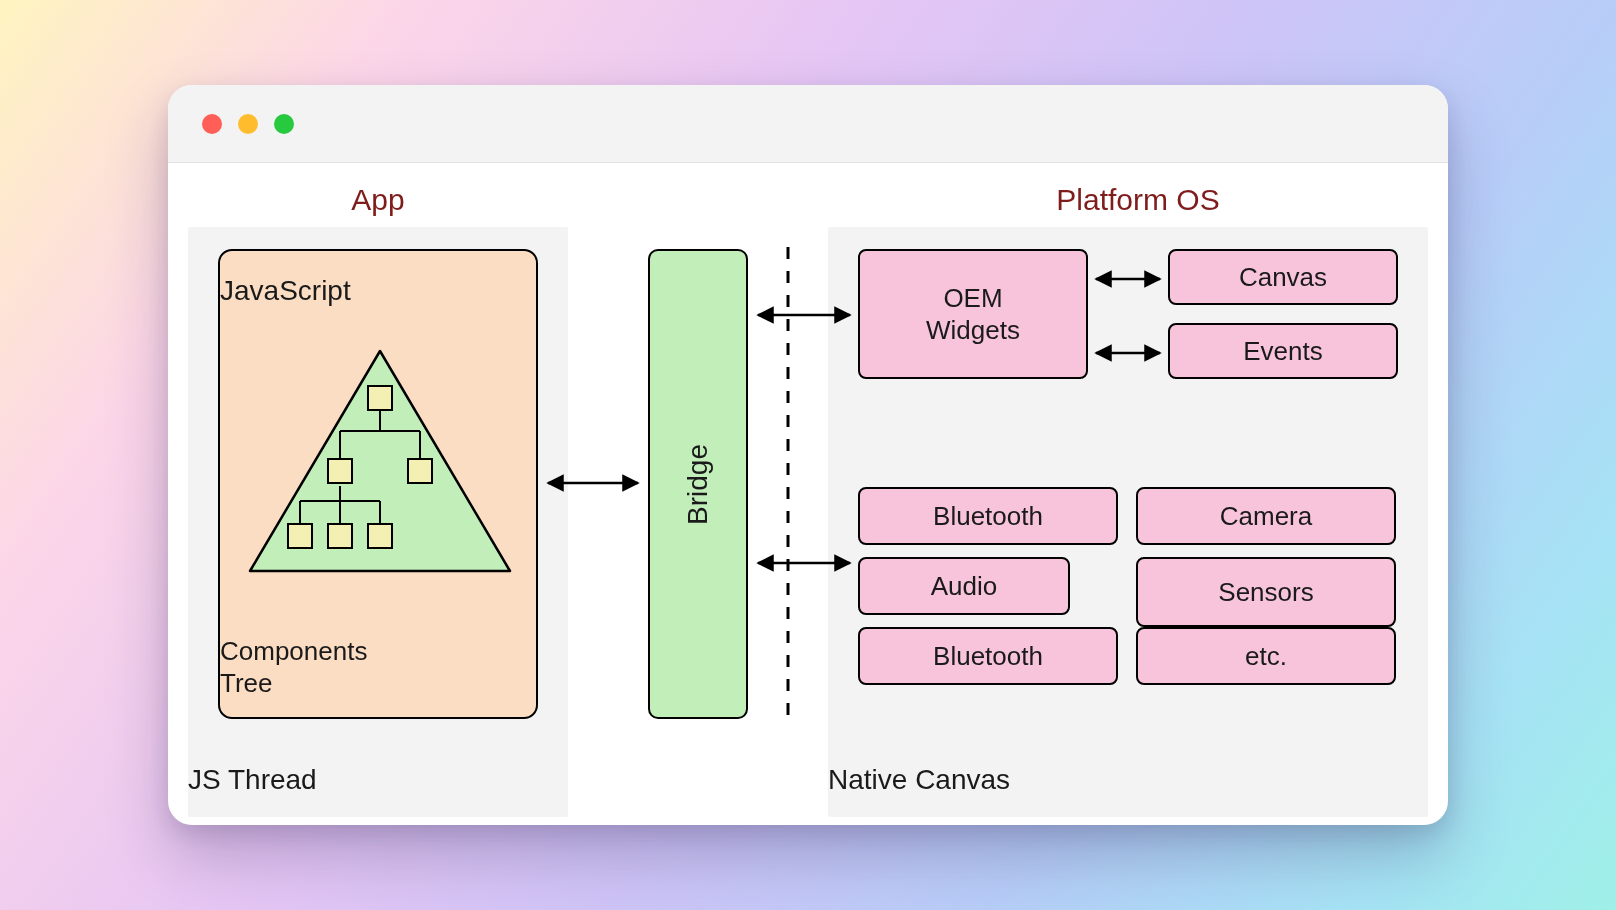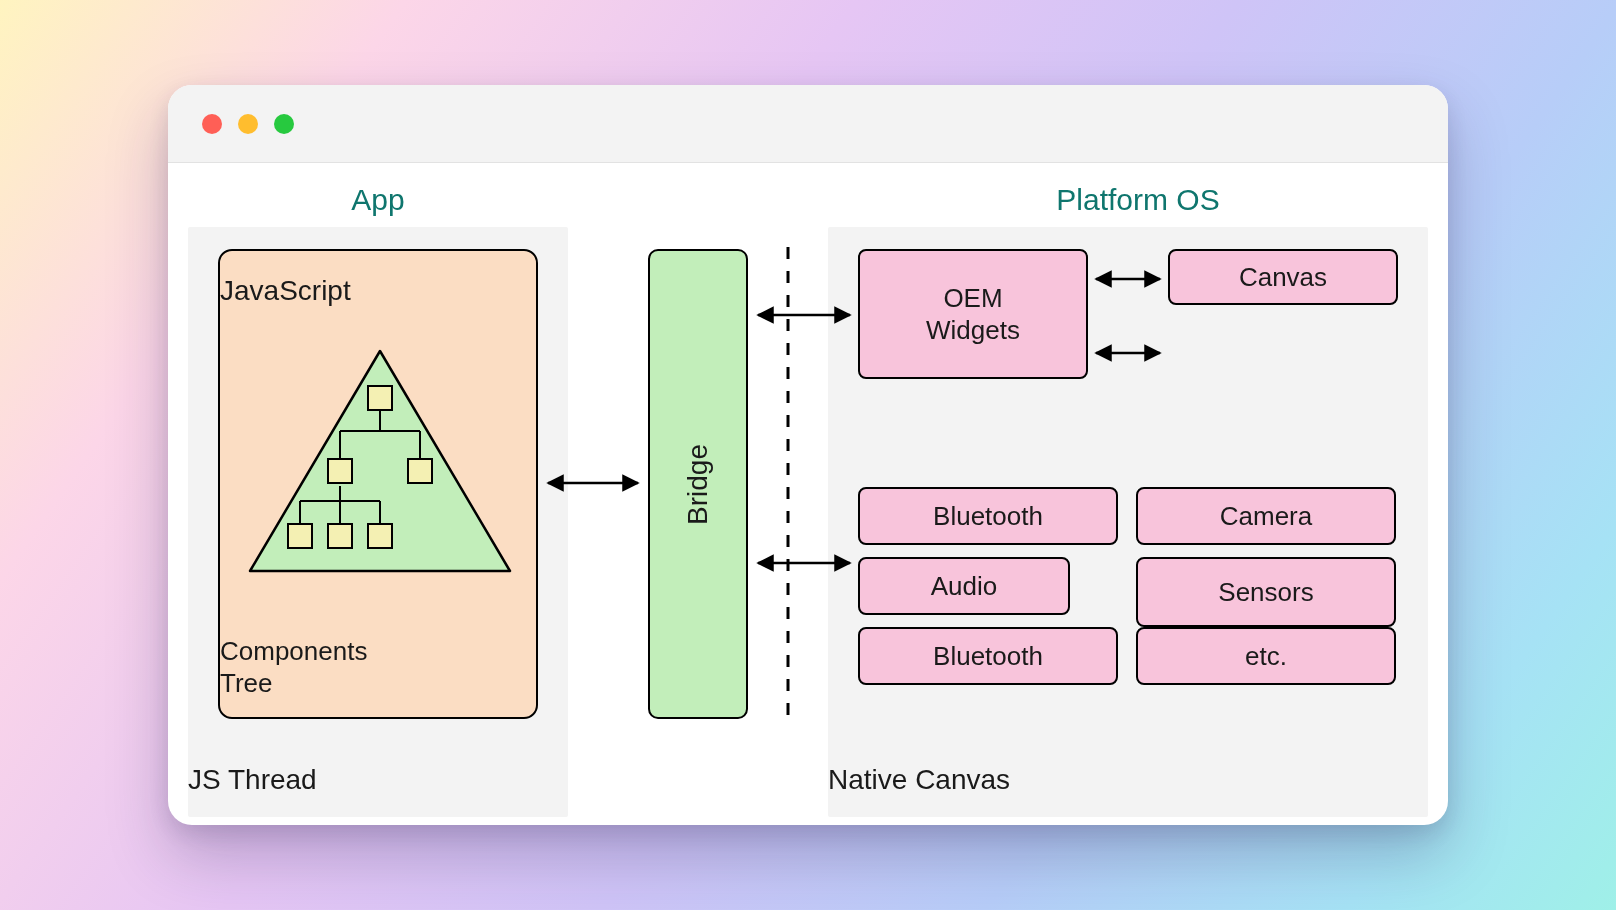--- a/index.html
+++ b/index.html
@@ -47,21 +47,21 @@
   .dot-green  { background: #27c93f; }
 
   .canvas {
     position: relative;
     width: 100%;
     height: calc(100% - 78px);
   }
   .abs { position: absolute; }
   .heading {
     font-size: 30px;
-    color: #0f766e;
+    color: #7f1d1d;
     text-align: center;
   }
   .panel {
     background: #f3f3f3;
     border-radius: 2px;
   }
   .label {
     font-size: 26px;
     color: #1a1a1a;
     text-align: left;
@@ -145,20 +145,23 @@
     </div>
 
     <div class="abs panel" style="left:660px; top:64px; width:600px; height:590px;">
 
       <div class="abs pink-box" style="left:30px; top:22px; width:230px; height:130px; flex-direction:column;">
         <span class="label">OEM</span>
         <span class="label">Widgets</span>
       </div>
       <div class="abs pink-box" style="left:340px; top:22px; width:230px; height:56px;">
         <span class="label">Canvas</span>
+      </div>
+      <div class="abs pink-box" style="left:340px; top:96px; width:230px; height:56px;">
+        <span class="label">Events</span>
       </div>
 
       <div class="abs pink-box" style="left:30px; top:260px; width:260px; height:58px;">
         <span class="label">Bluetooth</span>
       </div>
       <div class="abs pink-box" style="left:308px; top:260px; width:260px; height:58px;">
         <span class="label">Camera</span>
       </div>
       <div class="abs pink-box" style="left:30px; top:330px; width:212px; height:58px;">
         <span class="label">Audio</span>

